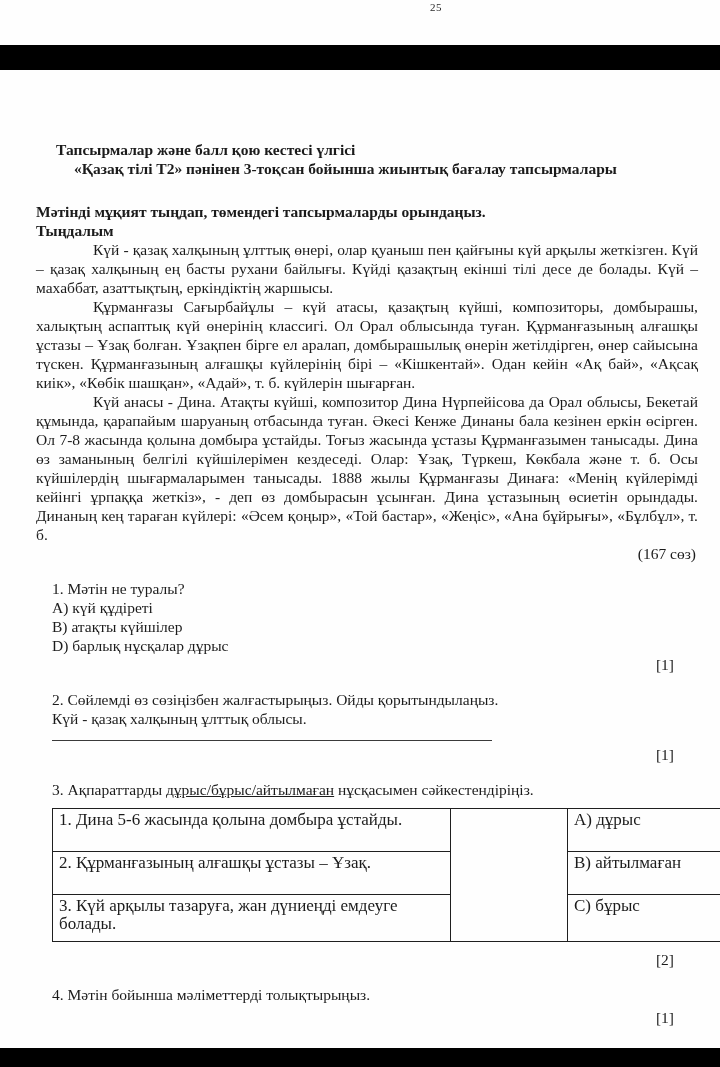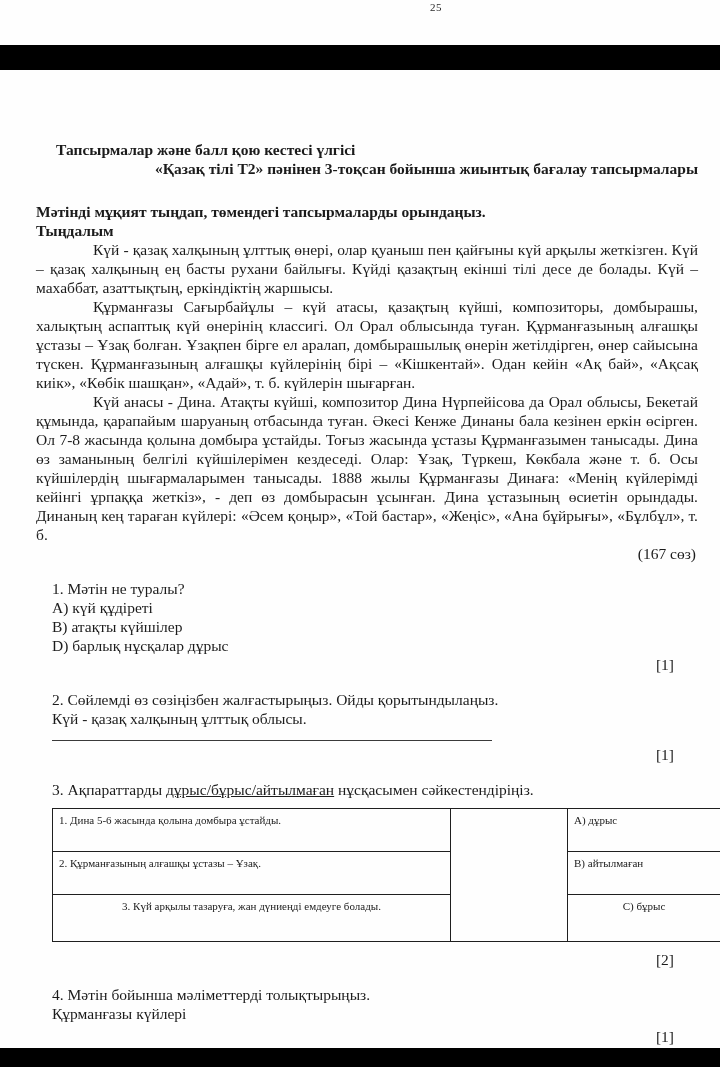--- a/index.html
+++ b/index.html
@@ -11,45 +11,45 @@
   }
   .page-number{
     position:absolute;top:1px;left:430px;
     font-size:11px;line-height:12px;color:#2a2a2a;letter-spacing:.5px;
   }
   .bar-top{position:absolute;top:45px;left:0;width:720px;height:25px;background:#000;}
   .bar-bottom{position:absolute;bottom:0;left:0;width:720px;height:19px;background:#000;}
   .content{position:absolute;top:140px;left:36px;width:662px;}
   .bold{font-weight:bold;}
   .title1{font-weight:bold;margin-left:20px;}
-  .title2{font-weight:bold;margin-left:38px;text-align:right;}
+  .title2{font-weight:bold;margin-left:38px;}
   .section-gap{height:24px;}
   p.bodytext{
     margin:0;text-align:justify;text-indent:57px;
   }
   .wordcount{text-align:right;padding-right:2px;}
   .score{text-align:right;padding-right:8px;}
   .q-block{margin:16px;}
   .blank-line{
     width:440px;height:10px;border-bottom:1.4px solid #3a3a3a;margin-top:2px;
   }
   .u{text-decoration:underline;}
   table.match{
     border-collapse:collapse;margin-top:9px;width:663px;table-layout:fixed;
   }
   table.match td{
     border:1.6px solid #1f1f1f;vertical-align:top;
-    padding:2px 6px 2px 6px;font-size:11px;line-height:18px;
+    padding:2px 6px 2px 6px;font-size:17px;line-height:18px;
   }
   td.c1{width:385px;}
   td.c2{width:104px;}
   td.c3{width:140px;}
   tr.r1 td{height:38px;}
   tr.r2 td{height:38px;}
-  tr.r3 td{height:42px;text-align:center;}
+  tr.r3 td{height:42px;}
   .mt8{margin-top:8px;}
   .mt4{margin-top:4px;}
 </style>
 </head>
 <body>
 
 <div class="page-number">25</div>
 <div class="bar-top"></div>
 
 <div class="content">
@@ -102,19 +102,18 @@
         <td class="c3">С) бұрыс</td>
       </tr>
     </tbody>
       </table>
 
     <div class="score mt8">[2]</div>
   </div>
 
   <div class="q-block">
     <div>4. Мәтін бойынша мәліметтерді толықтырыңыз.</div>
-    <div>Құрманғазы күйлері</div>
     <div class="score mt4">[1]</div>
   </div>
 
 </div>
 
 <div class="bar-bottom"></div>
 
 </body></html>

